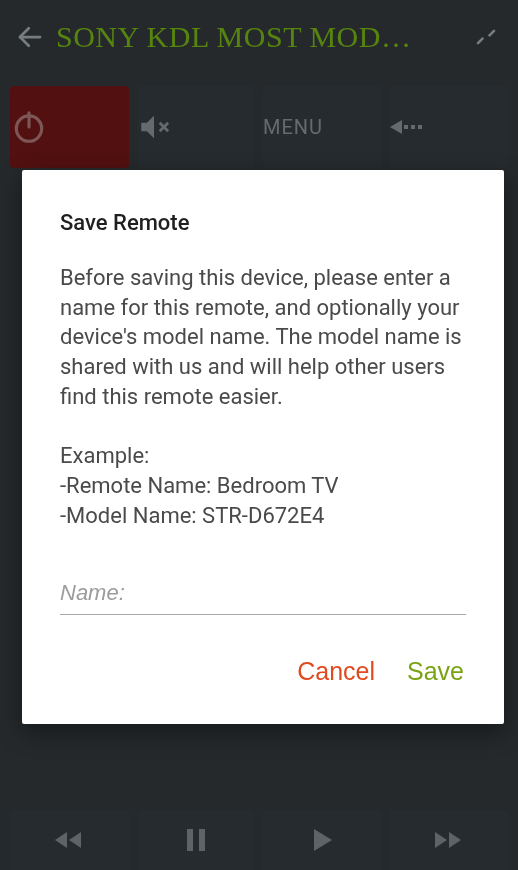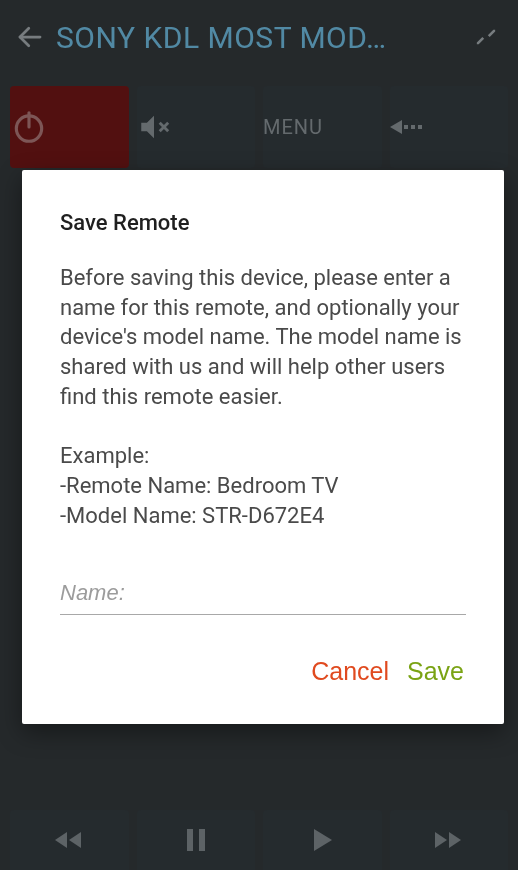--- a/index.html
+++ b/index.html
@@ -8,21 +8,21 @@
 
   
   .header {
     height: 74px;
     background: #3a4043;
     display: flex;
     align-items: center;
     padding: 0 14px 0 10px;
   }
   .back-arrow { width: 40px; height: 40px; display:flex; align-items:center; justify-content:center; color:#b7bfc4; }
-  .header-title { flex:1; color:#7dd3fc; font-size:30px; font-weight:400; letter-spacing:0.5px; margin-left:6px; white-space:nowrap; overflow:hidden; }
+  .header-title { flex:1; color:#84cc16; font-size:30px; font-weight:400; letter-spacing:0.5px; margin-left:6px; white-space:nowrap; overflow:hidden;font-family:Liberation Serif, serif; }
   .expand-icon { width:36px; height:36px; display:flex; align-items:center; justify-content:center; color:#b7bfc4; }
 
   
   .btn-row {
     display:flex;
     gap:8px;
     padding:12px 10px 4px 10px;
   }
   .remote-btn {
     flex:1;
@@ -100,21 +100,21 @@
     padding:6px 0 8px 0;
     color:#444;
     outline:none;
     background:transparent;
     font-style:italic;
   }
   .field input::placeholder { color:#9c9c9c; }
   .dialog-actions {
     display:flex;
     justify-content:flex-end;
-    gap:14px;
+    gap:28px;
     margin-top:18px;
   }
   .action-btn {
     background:none;
     border:none;
     font-size:25px;
     font-weight:500;
     cursor:pointer;
     padding:4px 2px;
   }

